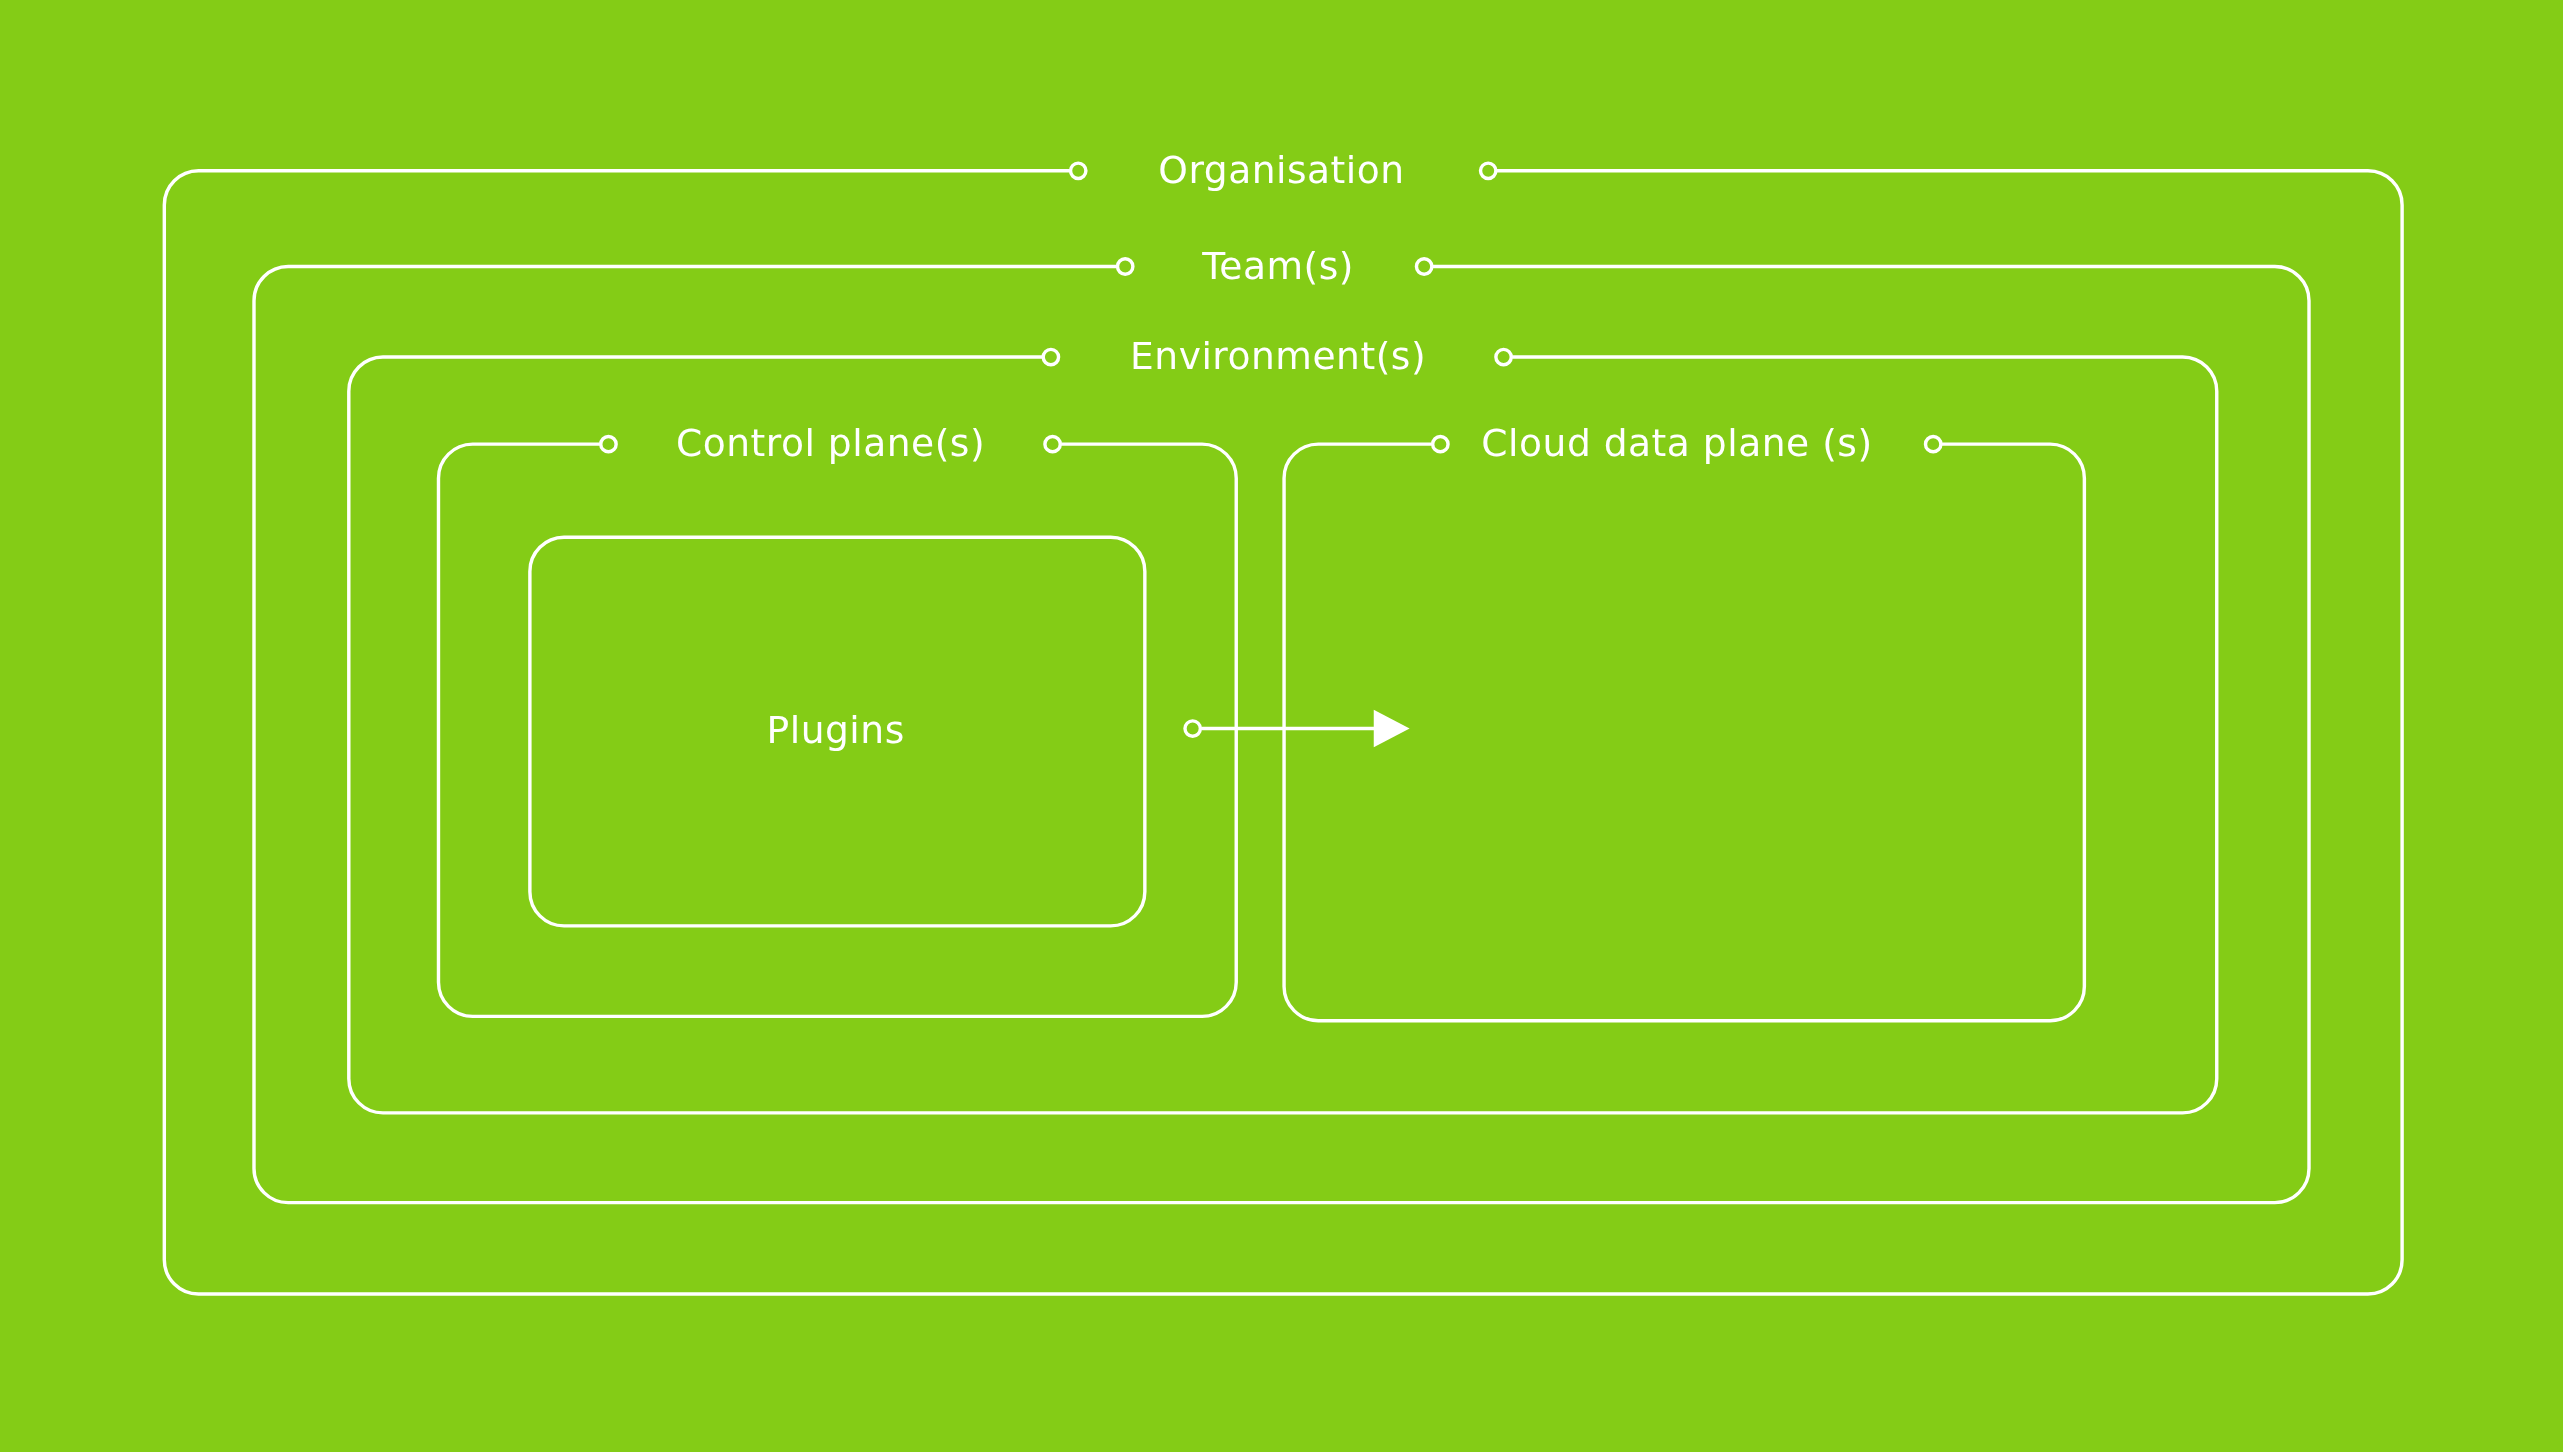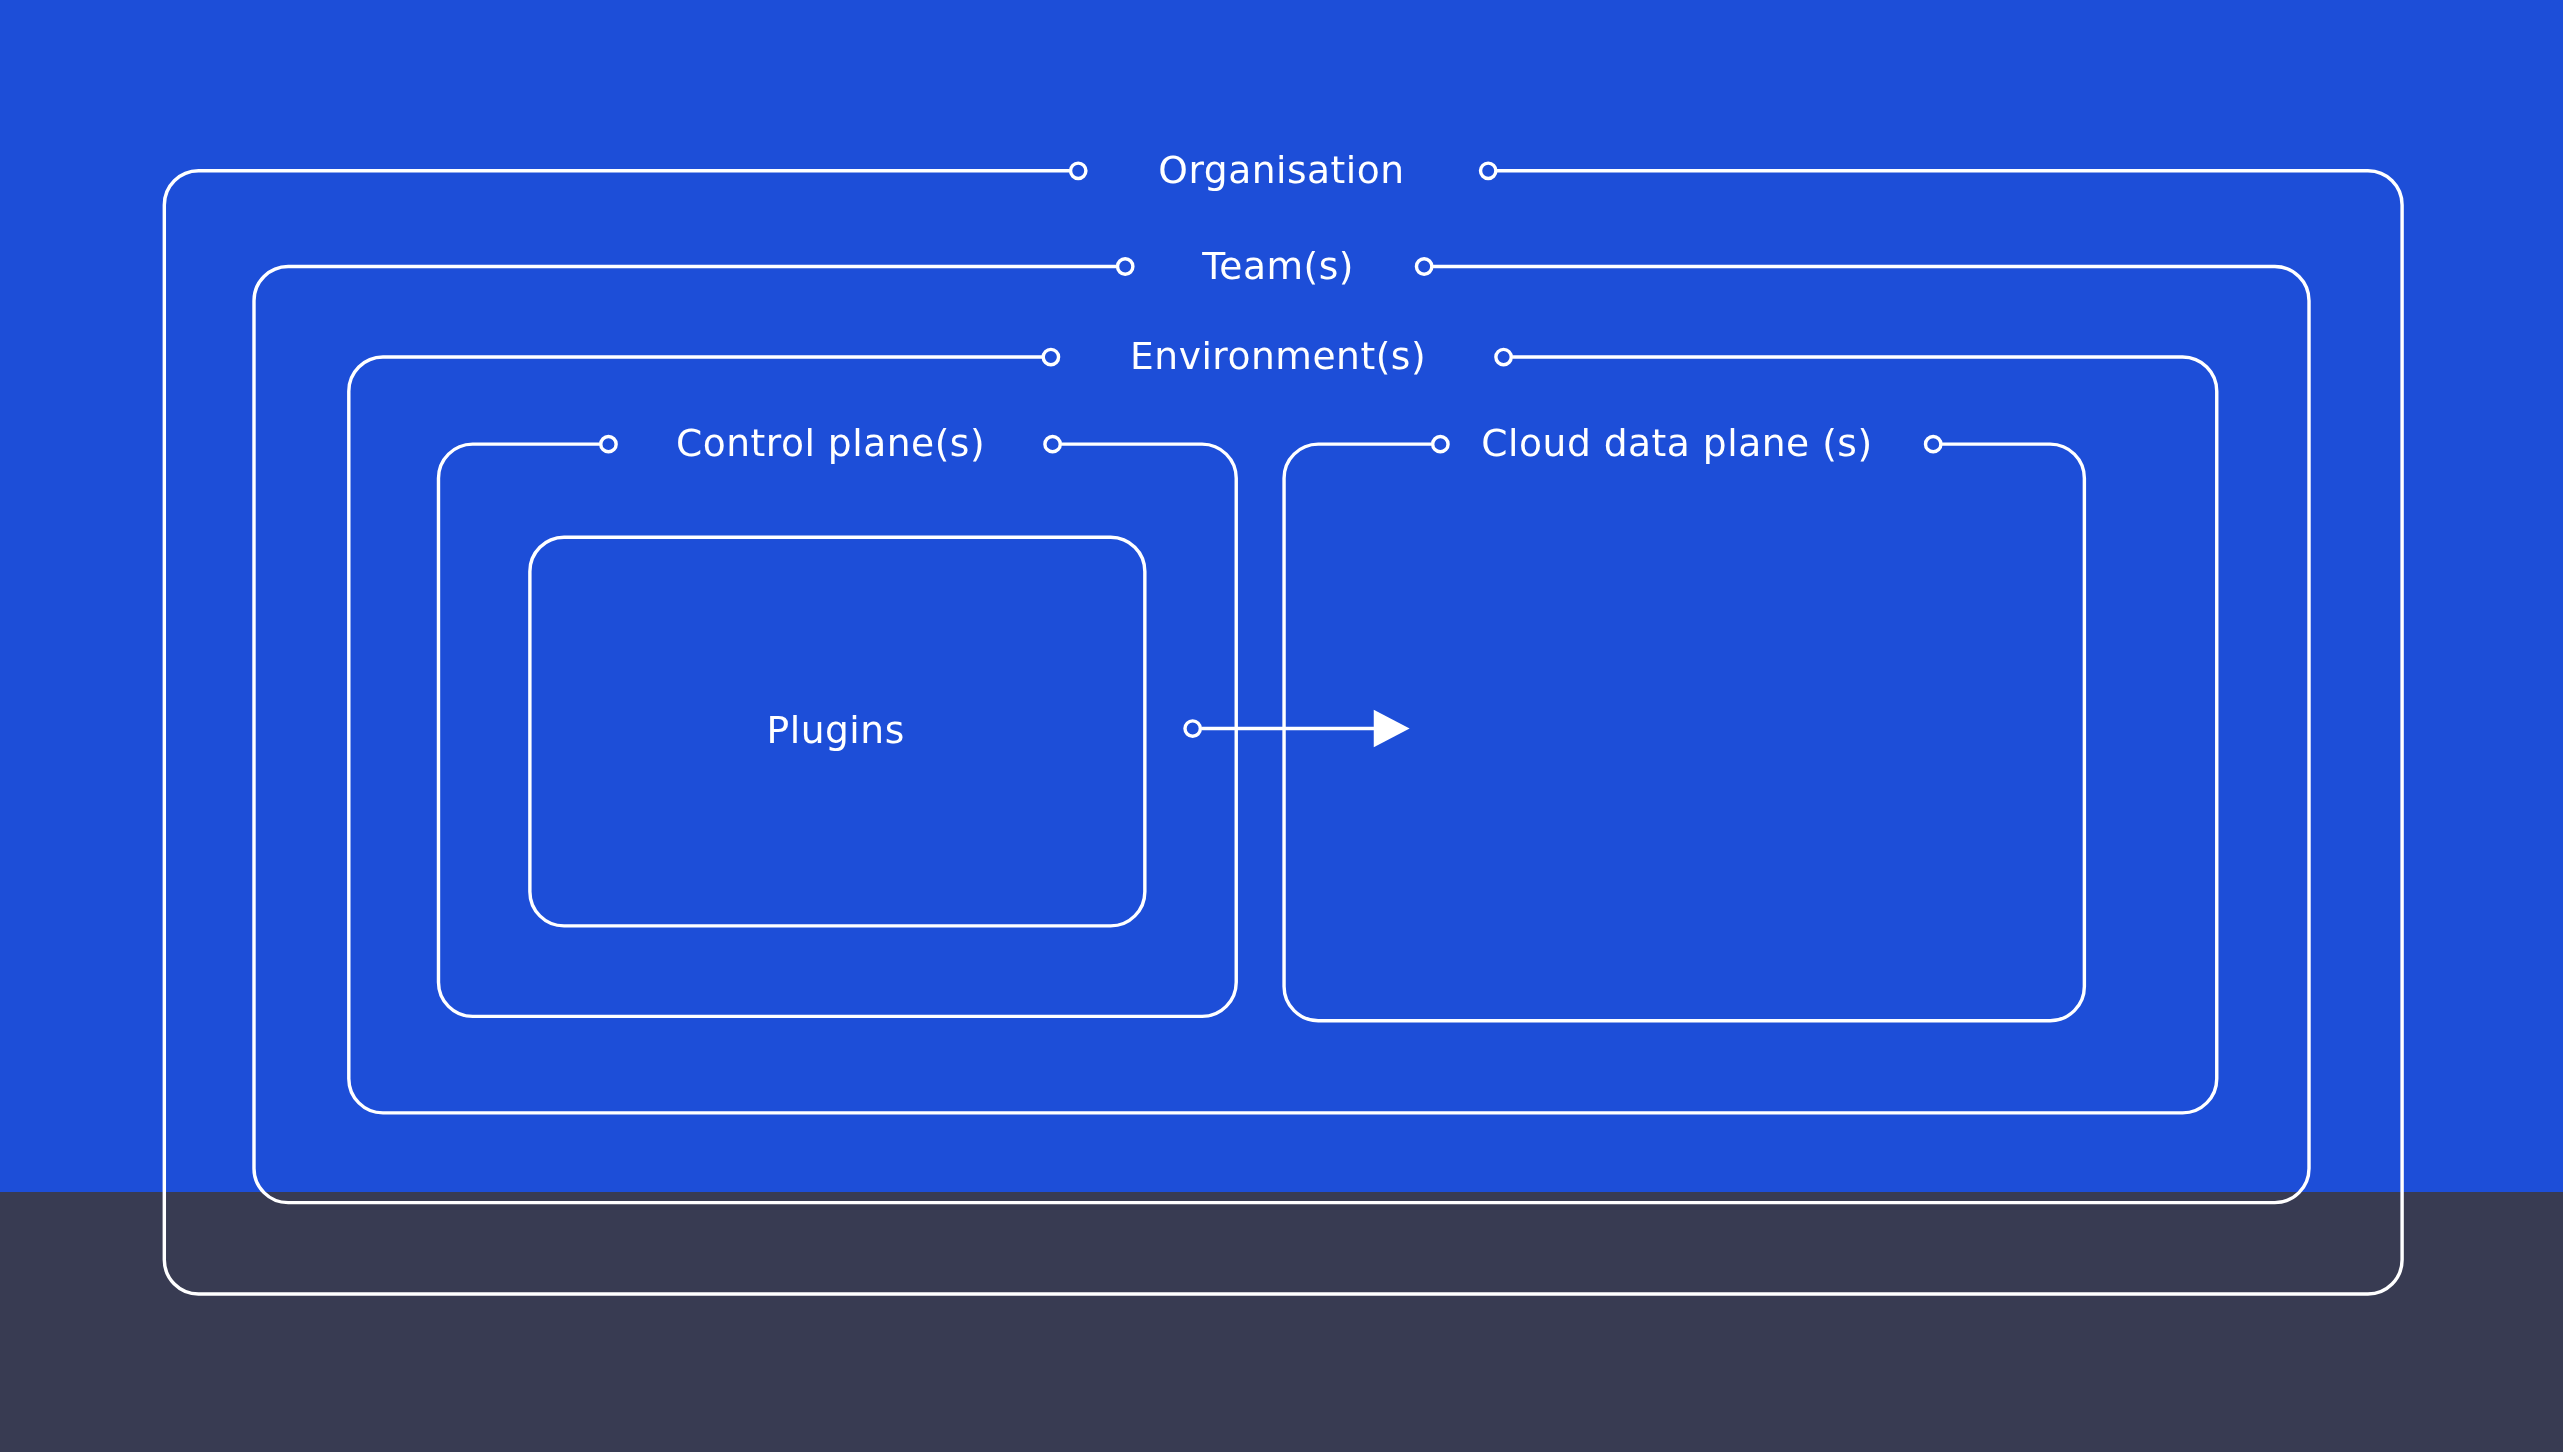--- a/index.html
+++ b/index.html
@@ -9,22 +9,22 @@
   }
   body {
     width: 2563px;
     height: 1452px;
     overflow: hidden;
     font-family: "DejaVu Sans", sans-serif;
   }
   #diagram-root {
     position: relative;
     width: 2563px;
-    height: 1192px;
-    background: #1d4ed8;
+    height: 1452px;
+    background: #84cc16;
   }
   svg#diagram-svg {
     position: absolute;
     top: 0;
     left: 0;
     width: 2563px;
     height: 1452px;
     display: block;
   }
   .boundary-box {

